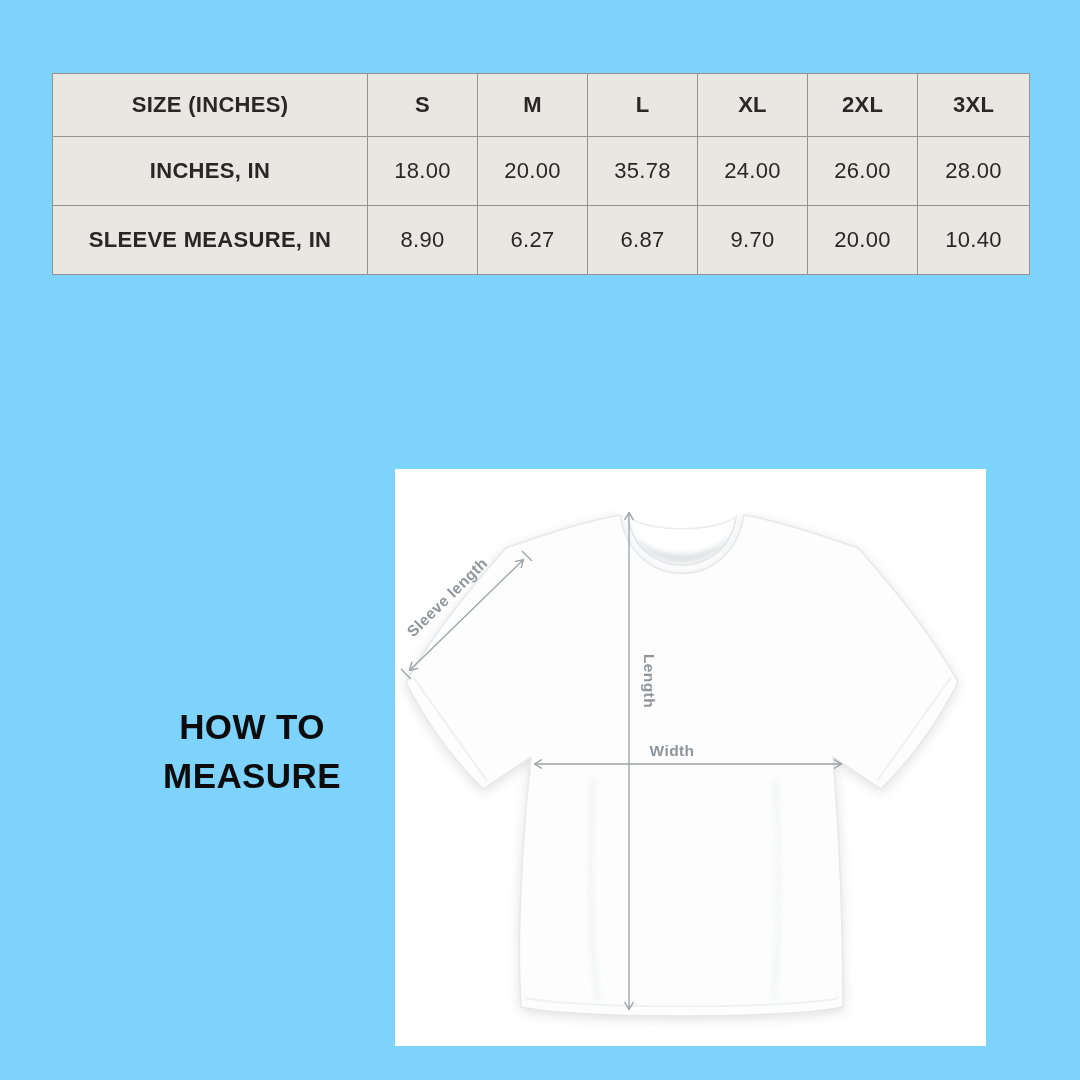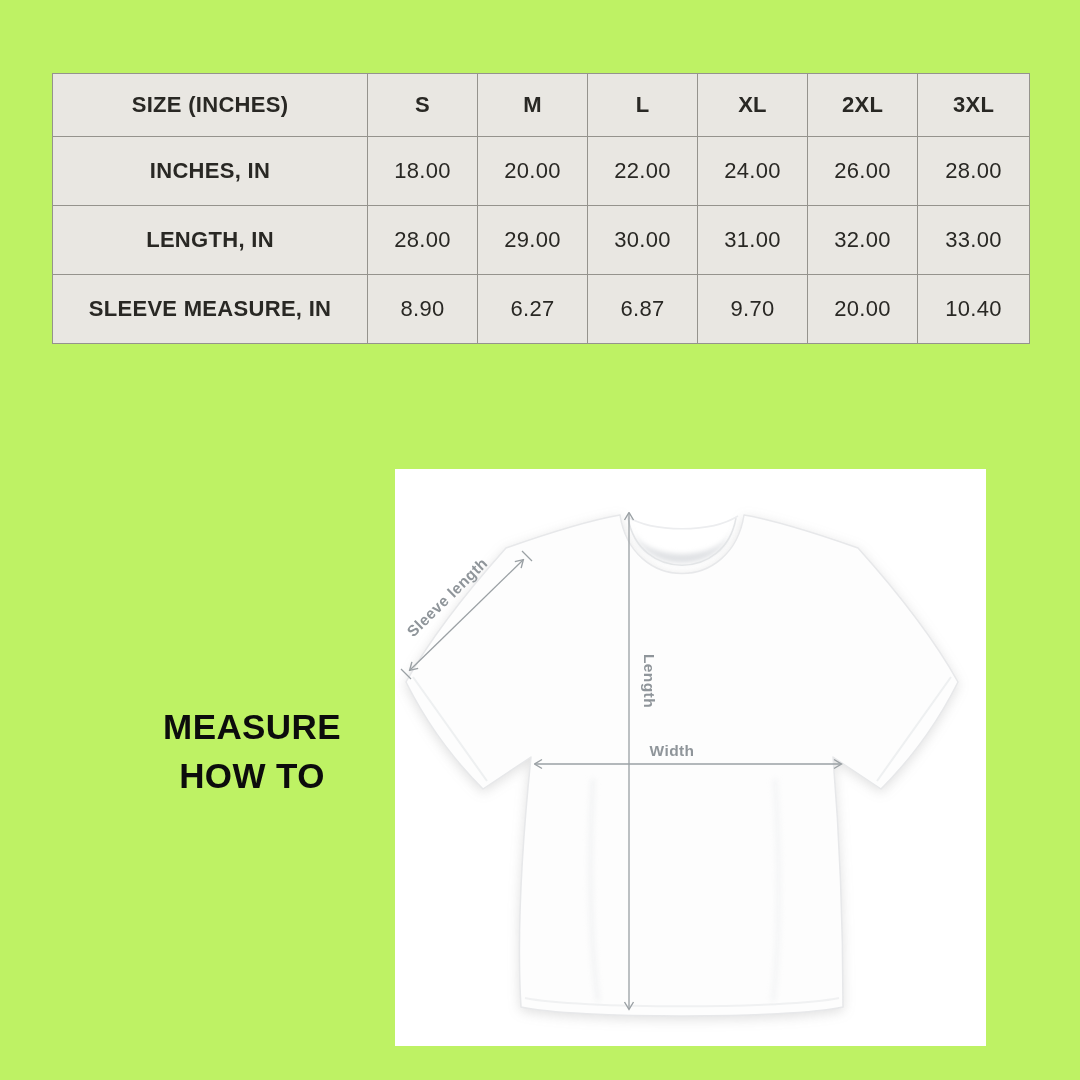--- a/index.html
+++ b/index.html
@@ -1,19 +1,19 @@
 <!DOCTYPE html>
 <html><head>
 <meta charset="utf-8">
 <style>
   html,body{margin:0;padding:0;}
   .page{
     position:relative;
     width:1080px;height:1080px;
-    background:#bef264;
+    background:#7dd3fc;
     font-family:"Liberation Sans", sans-serif;
     overflow:hidden;
   }
   
   .size-table{
     position:absolute;left:52px;top:73px;
     width:977px;
     border-collapse:collapse;
     table-layout:fixed;
   }
@@ -76,49 +76,40 @@
       <th>M</th>
       <th>L</th>
       <th>XL</th>
       <th>2XL</th>
       <th>3XL</th>
     </tr>
     <tr>
       <td class="rowlabel">INCHES, IN</td>
       <td class="val">18.00</td>
       <td class="val">20.00</td>
-      <td class="val">22.00</td>
+      <td class="val">35.78</td>
       <td class="val">24.00</td>
       <td class="val">26.00</td>
       <td class="val">28.00</td>
-    </tr>
-    <tr>
-      <td class="rowlabel">LENGTH, IN</td>
-      <td class="val">28.00</td>
-      <td class="val">29.00</td>
-      <td class="val">30.00</td>
-      <td class="val">31.00</td>
-      <td class="val">32.00</td>
-      <td class="val">33.00</td>
     </tr>
     <tr>
       <td class="rowlabel">SLEEVE MEASURE, IN</td>
       <td class="val">8.90</td>
       <td class="val">6.27</td>
       <td class="val">6.87</td>
       <td class="val">9.70</td>
       <td class="val">20.00</td>
       <td class="val">10.40</td>
     </tr>
   </tbody>
     </table>
 
   <div class="howto">
+    <div>HOW TO</div>
     <div>MEASURE</div>
-    <div>HOW TO</div>
   </div>
 
   <div class="measure-panel">
     <svg width="591" height="577" viewBox="0 0 591 577">
       <defs>
         <marker id="ah" viewBox="-9 -6 10 12" refX="-0.5" refY="0" markerWidth="10" markerHeight="12" orient="auto-start-reverse" markerUnits="userSpaceOnUse">
           <path d="M -7.5 -4.5 L 0 0 L -7.5 4.5" fill="none" stroke="#9aa0a4" stroke-width="1.4"></path>
         </marker>
       </defs>
 

